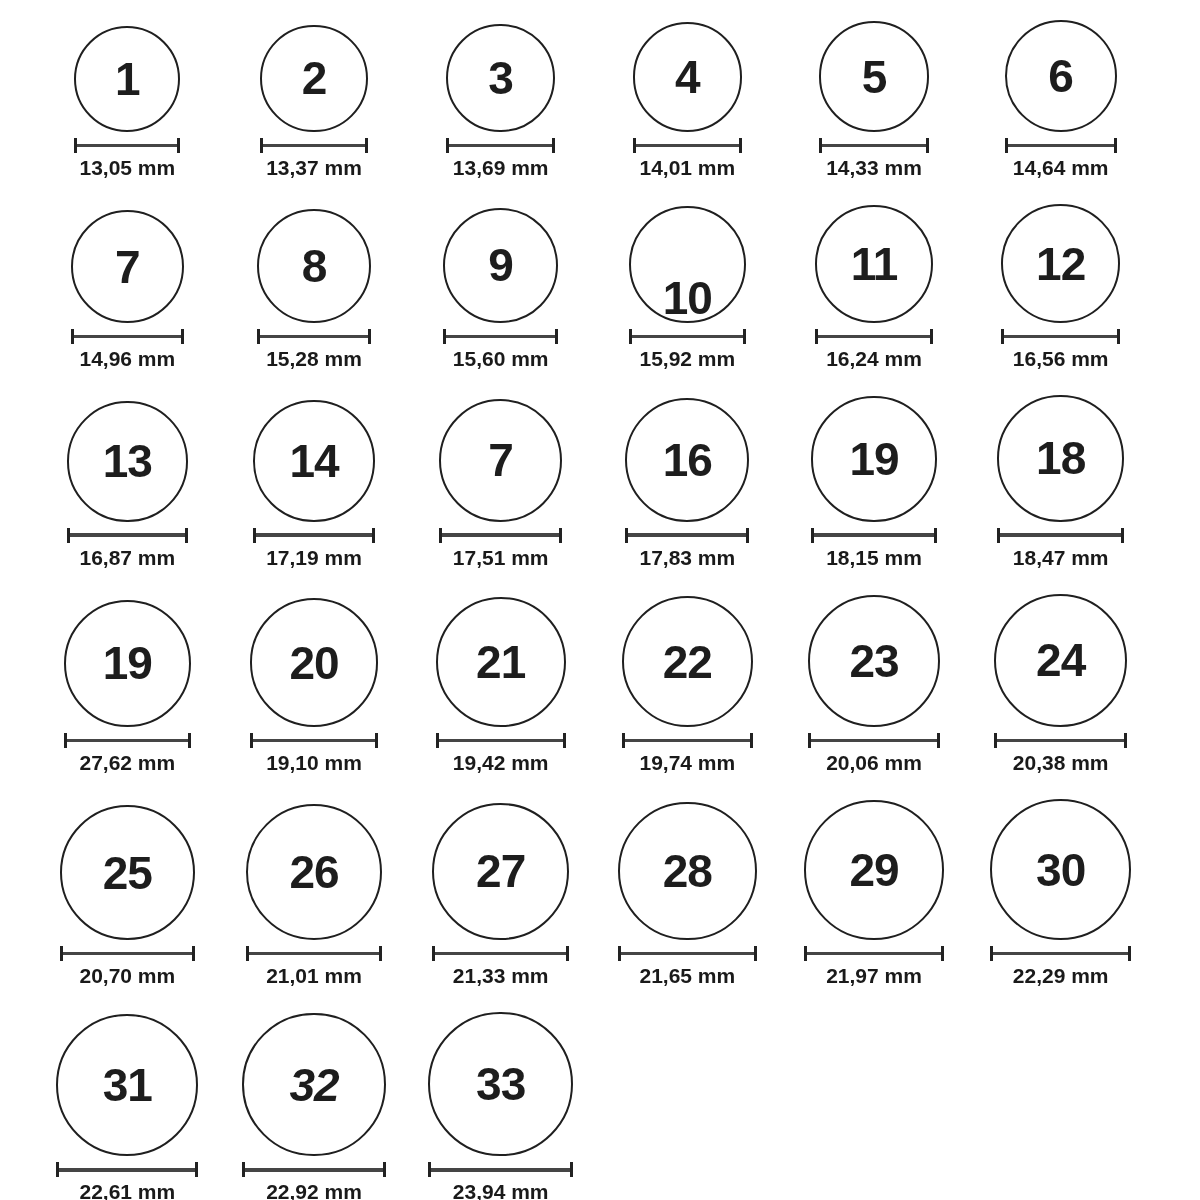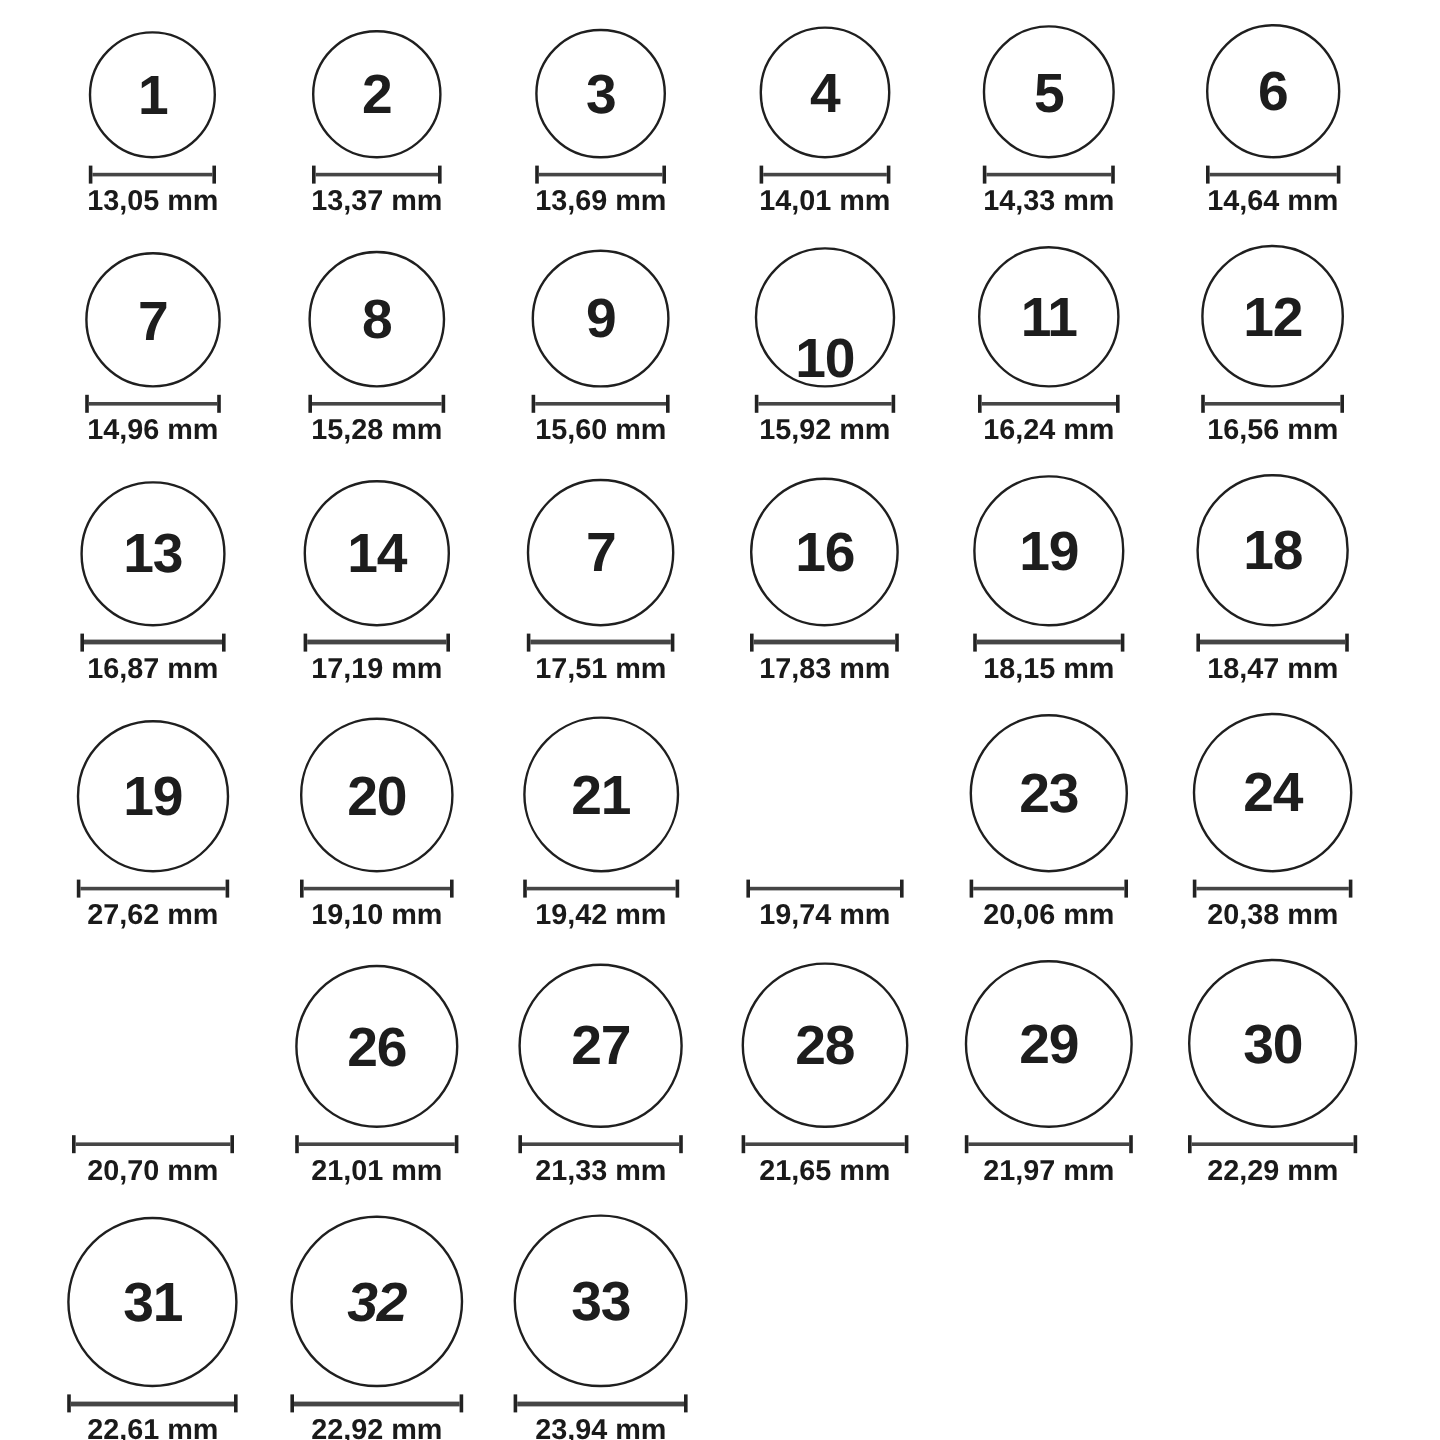--- a/index.html
+++ b/index.html
@@ -56,21 +56,21 @@
     background: var(--dim-tick, #222);
     flex: 0 0 auto;
   }
   .bar {
     flex: 1 1 auto;
     height: 3.5px;
     background: var(--dim-bar, #454545);
   }
   .label {
     font-weight: 700;
-    font-size: 24px;
+    font-size: 21px;
     color: var(--label-text, #1a1a1a);
     margin-top: 2px;
     line-height: 25px;
     white-space: nowrap;
   }
 </style>
 </head>
 <body>
 
 <div class="page">
@@ -321,20 +321,23 @@
     </div>
     <div class="dim" style="width: 130px;">
       <span class="tick"></span>
       <span class="bar"></span>
       <span class="tick"></span>
     </div>
     <div class="label">19,42 mm</div>
   </div>
 
   <div class="cell">
+    <div class="circle" style="width: 131.2px; height: 131.2px;">
+      <span class="num">22</span>
+    </div>
     <div class="dim" style="width: 131.2px;">
       <span class="tick"></span>
       <span class="bar"></span>
       <span class="tick"></span>
     </div>
     <div class="label">19,74 mm</div>
   </div>
 
   <div class="cell">
     <div class="circle" style="width: 132.4px; height: 132.4px;">
@@ -354,20 +357,23 @@
     </div>
     <div class="dim" style="width: 133.6px;">
       <span class="tick"></span>
       <span class="bar"></span>
       <span class="tick"></span>
     </div>
     <div class="label">20,38 mm</div>
   </div>
 
   <div class="cell">
+    <div class="circle" style="width: 134.8px; height: 134.8px;">
+      <span class="num">25</span>
+    </div>
     <div class="dim" style="width: 134.8px;">
       <span class="tick"></span>
       <span class="bar"></span>
       <span class="tick"></span>
     </div>
     <div class="label">20,70 mm</div>
   </div>
 
   <div class="cell">
     <div class="circle" style="width: 136px; height: 136px;">

